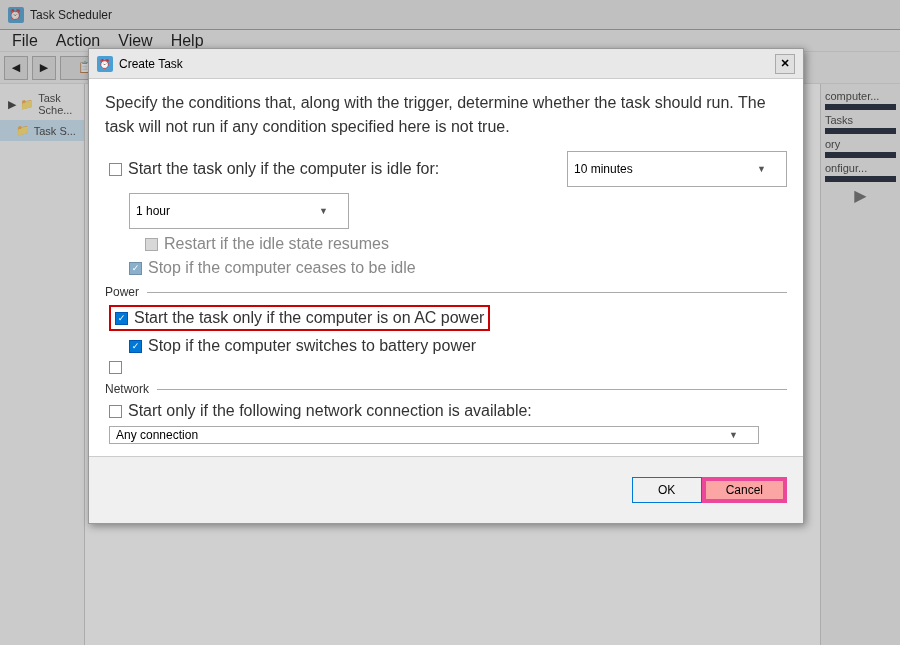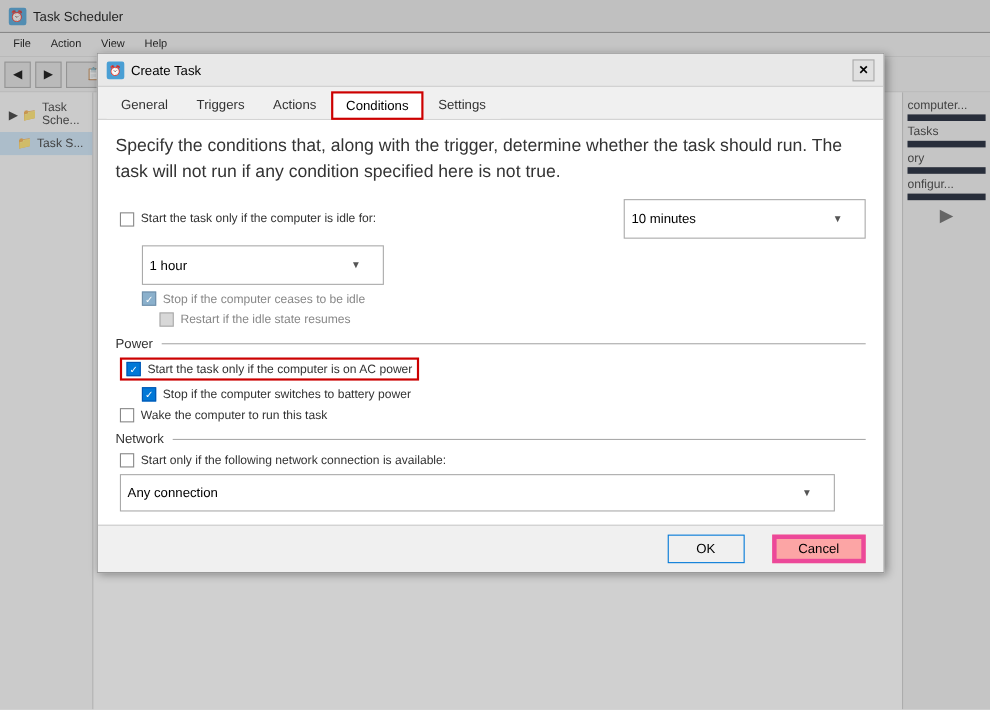--- a/index.html
+++ b/index.html
@@ -47,21 +47,21 @@
       background: #f0f0f0;
       display: flex;
       align-items: center;
       padding: 0 4px;
       border-bottom: 1px solid #ddd;
       gap: 2px;
     }
 
     .bg-menu-item {
       padding: 2px 8px;
-      font-size: 10px;
+      font-size: 16px;
       cursor: default;
     }
 
     .bg-toolbar {
       height: 32px;
       background: #f0f0f0;
       border-bottom: 1px solid #ddd;
       display: flex;
       align-items: center;
       padding: 0 4px;
@@ -254,21 +254,21 @@
     }
 
     .form-row-indent2 {
       padding-left: 40px;
     }
 
     .checkbox-label {
       display: flex;
       align-items: center;
       gap: 6px;
-      font-size: 11px;
+      font-size: 16px;
       color: #333;
       flex: 1;
     }
 
     .checkbox-label-dimmed {
       color: #888;
     }
 
     .checkbox-input {
       width: 13px;
@@ -333,37 +333,37 @@
       align-items: center;
       gap: 6px;
     }
 
     
     .network-dropdown {
       border: 1px solid #aaa;
       background: white;
       padding: 2px 20px 2px 6px;
       font-size: 12px;
-      height: 34px;
+      height: 18px;
       display: flex;
       align-items: center;
       justify-content: space-between;
       width: 650px;
       cursor: pointer;
       margin-left: 4px;
       margin-top: 4px;
     }
 
     
     .dialog-footer {
       background: #f0f0f0;
-      padding: 8px 16px;
+      padding: 20px 16px;
       display: flex;
       justify-content: flex-end;
-      gap: 25px;
+      gap: 0;
       border-top: 1px solid #ccc;
     }
 
     .btn {
       padding: 4px 20px;
       font-size: 12px;
       border: 4px solid #ec4899;
       cursor: pointer;
       background: #fca5a5;
       min-width: 70px;
@@ -424,27 +424,20 @@
 <div class="dialog">
 
   <div class="dialog-titlebar">
     <div class="dialog-title-left">
       <div class="dialog-icon">⏰</div>
       <span>Create Task</span>
     </div>
     <div class="dialog-close-btn">✕</div>
   </div>
 
-  <div class="tabs">
-    <div class="tab">General</div>
-    <div class="tab">Triggers</div>
-    <div class="tab">Actions</div>
-    <div class="tab tab-active tab-highlighted">Conditions</div>
-    <div class="tab">Settings</div>
-  </div>
 
   <div class="dialog-body">
     <p class="description-text">Specify the conditions that, along with the trigger, determine whether the task should run.  The task will not run  if any condition specified here is not true.</p>
 
 
     <div class="form-row">
       <label class="checkbox-label">
         <div class="checkbox-input"></div>
         <span>Start the task only if the computer is idle for:</span>
       </label>
@@ -454,31 +447,31 @@
       </div>
     </div>
 
     <div class="form-row form-row-indent">
       <div class="dropdown" style="min-width:220px;">
         <span>1 hour</span>
         <span class="dropdown-arrow">▼</span>
       </div>
     </div>
 
+    <div class="form-row form-row-indent2">
+      <label class="checkbox-label checkbox-label-dimmed">
+        <div class="checkbox-input checkbox-dimmed"></div>
+        <span>Restart if the idle state resumes</span>
+      </label>
+    </div>
+
     <div class="form-row form-row-indent">
       <label class="checkbox-label checkbox-label-dimmed">
         <div class="checkbox-input checkbox-dimmed-checked"></div>
         <span>Stop if the computer ceases to be idle</span>
-      </label>
-    </div>
-
-    <div class="form-row form-row-indent2">
-      <label class="checkbox-label checkbox-label-dimmed">
-        <div class="checkbox-input checkbox-dimmed"></div>
-        <span>Restart if the idle state resumes</span>
       </label>
     </div>
 
     <div class="section-divider">
       <span class="section-label">Power</span>
       <div class="divider-line"></div>
     </div>
 
     <div class="form-row">
       <label class="checkbox-label">
@@ -492,21 +485,20 @@
     <div class="form-row form-row-indent">
       <label class="checkbox-label">
         <div class="checkbox-input checkbox-checked"></div>
         <span>Stop if the computer switches to battery power</span>
       </label>
     </div>
 
     <div class="form-row">
       <label class="checkbox-label">
         <div class="checkbox-input"></div>
-        <span>Wake the computer to run this task</span>
       </label>
     </div>
 
     <div class="section-divider">
       <span class="section-label">Network</span>
       <div class="divider-line"></div>
     </div>
 
     <div class="form-row">
       <label class="checkbox-label">

